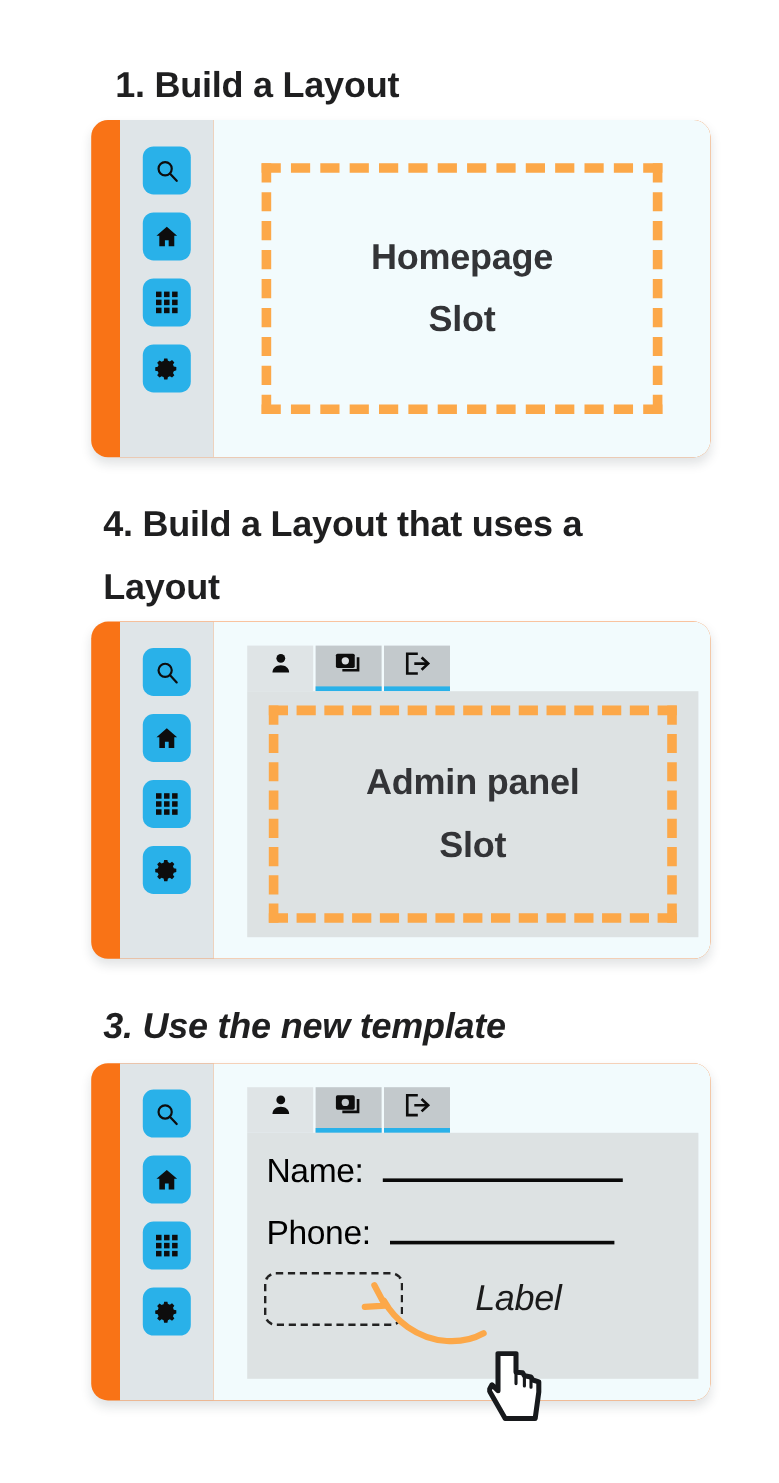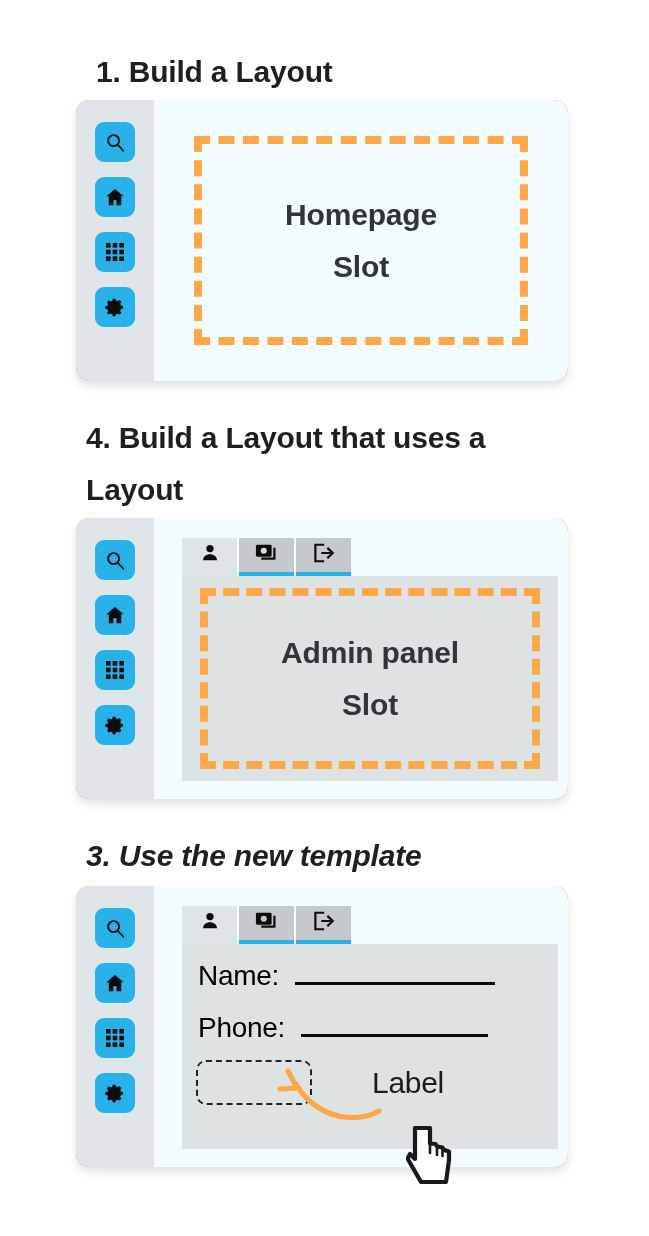--- a/index.html
+++ b/index.html
@@ -25,20 +25,21 @@
   }
 
   
   .panel{
     position:absolute;
     display:flex;
     background:#f97316;
     border-radius:14px;
     box-shadow:0 5px 9px rgba(25,35,45,0.13);
     overflow:hidden;
+    padding-left:24px;
   }
   .sidebar{
     width:78px;
     flex:0 0 78px;
     background:#dfe5e8;
     display:flex;
     flex-direction:column;
     align-items:center;
     padding-top:22px;
     gap:15px;
@@ -122,20 +123,21 @@
     position:absolute;
     border:2px dashed #222;
     border-radius:10px;
     box-sizing:border-box;
   }
   .label-text{
     position:absolute;
     font-size:30px;
     color:#1b1b1b;
     letter-spacing:-0.3px;
+    font-style:italic;
   }
   .arrow-svg{position:absolute;}
   .cursor-svg{position:absolute;}
 </style>
 </head>
 <body>
 
 <div class="page">
 
   <div class="heading" style="left:96px;top:46px;width:470px;">1. Build a Layout</div>

